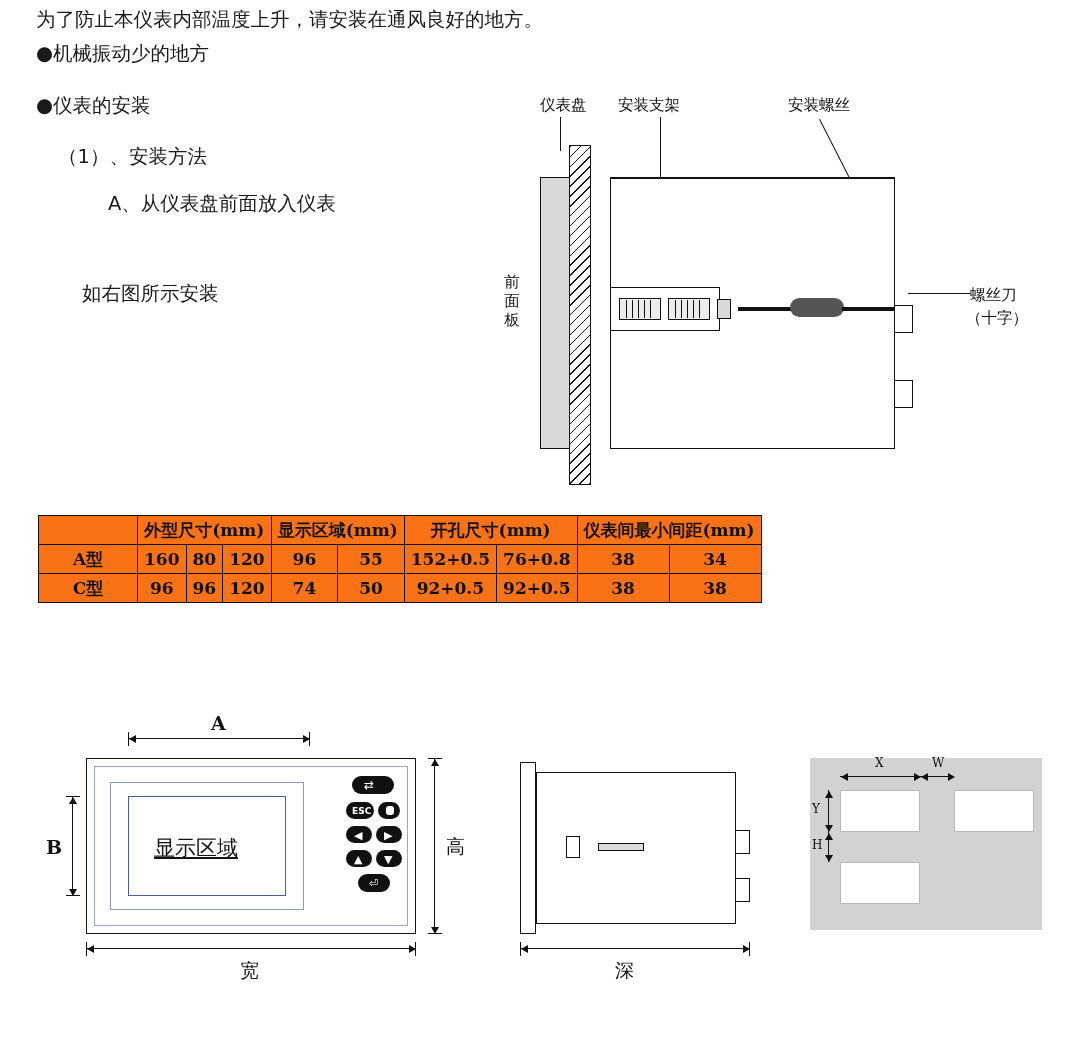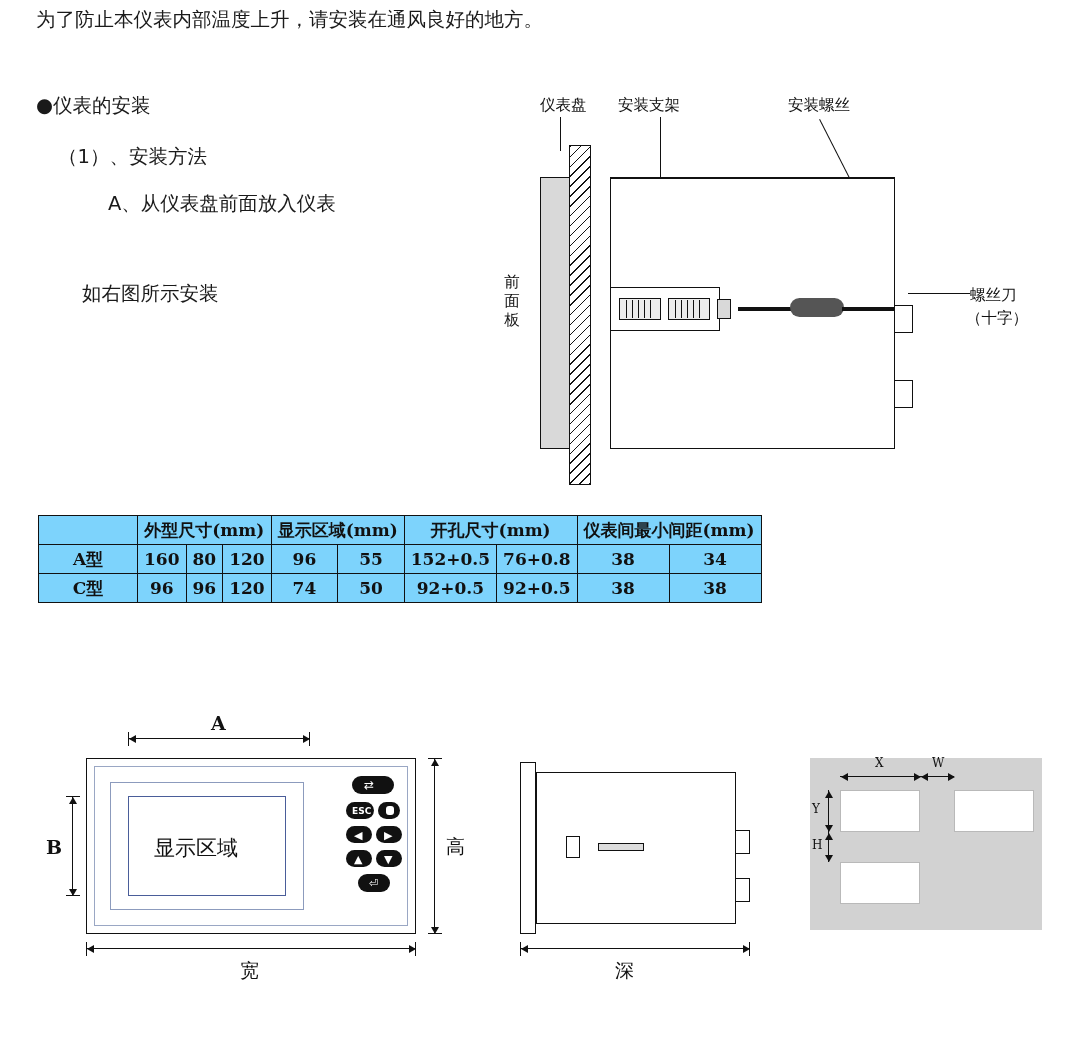--- a/index.html
+++ b/index.html
@@ -51,21 +51,21 @@
   .tab{position:absolute;border:1.5px solid #111;box-sizing:border-box;background:#fff;border-left:none;}
 
   .leader{position:absolute;background:#111;transform-origin:0 0;height:1px;}
 
   
   table.dims{
     position:absolute;left:38px;top:515px;
     border-collapse:collapse;
     font-family:"DejaVu Serif","Liberation Serif",serif;
     font-size:17px;
-    background:#7dd3fc;
+    background:#f97316;
   }
   table.dims th,table.dims td{
     border:1px solid #111;
     text-align:center;
     font-weight:bold;
     padding:4px 6px;
     line-height:20px;
   }
   table.dims .g1{width:86px}
   table.dims .w1{width:95px}
@@ -81,40 +81,41 @@
   .ar-r{border-top:4px solid transparent;border-bottom:4px solid transparent;border-left:7px solid #111;}
   .ar-u{border-left:4px solid transparent;border-right:4px solid transparent;border-bottom:7px solid #111;}
   .ar-d{border-left:4px solid transparent;border-right:4px solid transparent;border-top:7px solid #111;}
   .dlabel{position:absolute;font-family:"DejaVu Serif","Liberation Serif",serif;font-weight:bold;font-size:19px;}
   .cnlabel{position:absolute;font-size:19px;color:#111;white-space:nowrap;}
 
   .front-outer{position:absolute;border:1.5px solid #111;background:#fff;box-sizing:border-box;}
   .front-inner{position:absolute;border:1px solid #9aa7c4;background:#fff;box-sizing:border-box;}
   .screen-out{position:absolute;border:1.5px solid #8c9bbd;background:#fff;box-sizing:border-box;}
   .screen-in{position:absolute;border:1.5px solid #4a5d99;background:#fff;box-sizing:border-box;}
-  .disp-text{position:absolute;font-size:21px;color:#111;white-space:nowrap;}
+  .disp-text{position:absolute;font-size:21px;color:#111;white-space:nowrap;text-decoration:underline;}
   .kbtn{position:absolute;background:#111;border-radius:9px;}
   .ksq{position:absolute;background:#111;border-radius:3px;}
   .ktxt{position:absolute;color:#fff;font-size:9px;font-weight:bold;letter-spacing:0;}
   .kglyph{position:absolute;color:#fff;font-size:11px;line-height:1;}
 
   .side-box{position:absolute;border:1.5px solid #111;background:#fff;box-sizing:border-box;}
   .side-panel{position:absolute;border:1.5px solid #111;background:#fff;box-sizing:border-box;}
 
   .panel-gray{position:absolute;background:#d2d2d2;}
   .cut{position:absolute;background:#fff;border:1px solid #b9b9b9;box-sizing:border-box;}
   .smlabel{position:absolute;font-family:"DejaVu Serif","Liberation Serif",serif;font-size:12px;}
   .thin{position:absolute;background:#111;}
 </style>
 </head>
 <body>
 
 <div class="page">
 
   <div class="txt t1">为了防止本仪表内部温度上升，请安装在通风良好的地方。</div>
+  <div class="txt t2">●机械振动少的地方</div>
   <div class="txt t3">●仪表的安装</div>
   <div class="txt t4">（1）、安装方法</div>
   <div class="txt t5">A、从仪表盘前面放入仪表</div>
   <div class="txt t7">如右图所示安装</div>
 
   <div class="diagram">
 
     <div class="lbl" style="left:40px;top:0px;">仪表盘</div>
     <div class="lbl" style="left:118px;top:0px;">安装支架</div>
     <div class="lbl" style="left:288px;top:0px;">安装螺丝</div>

